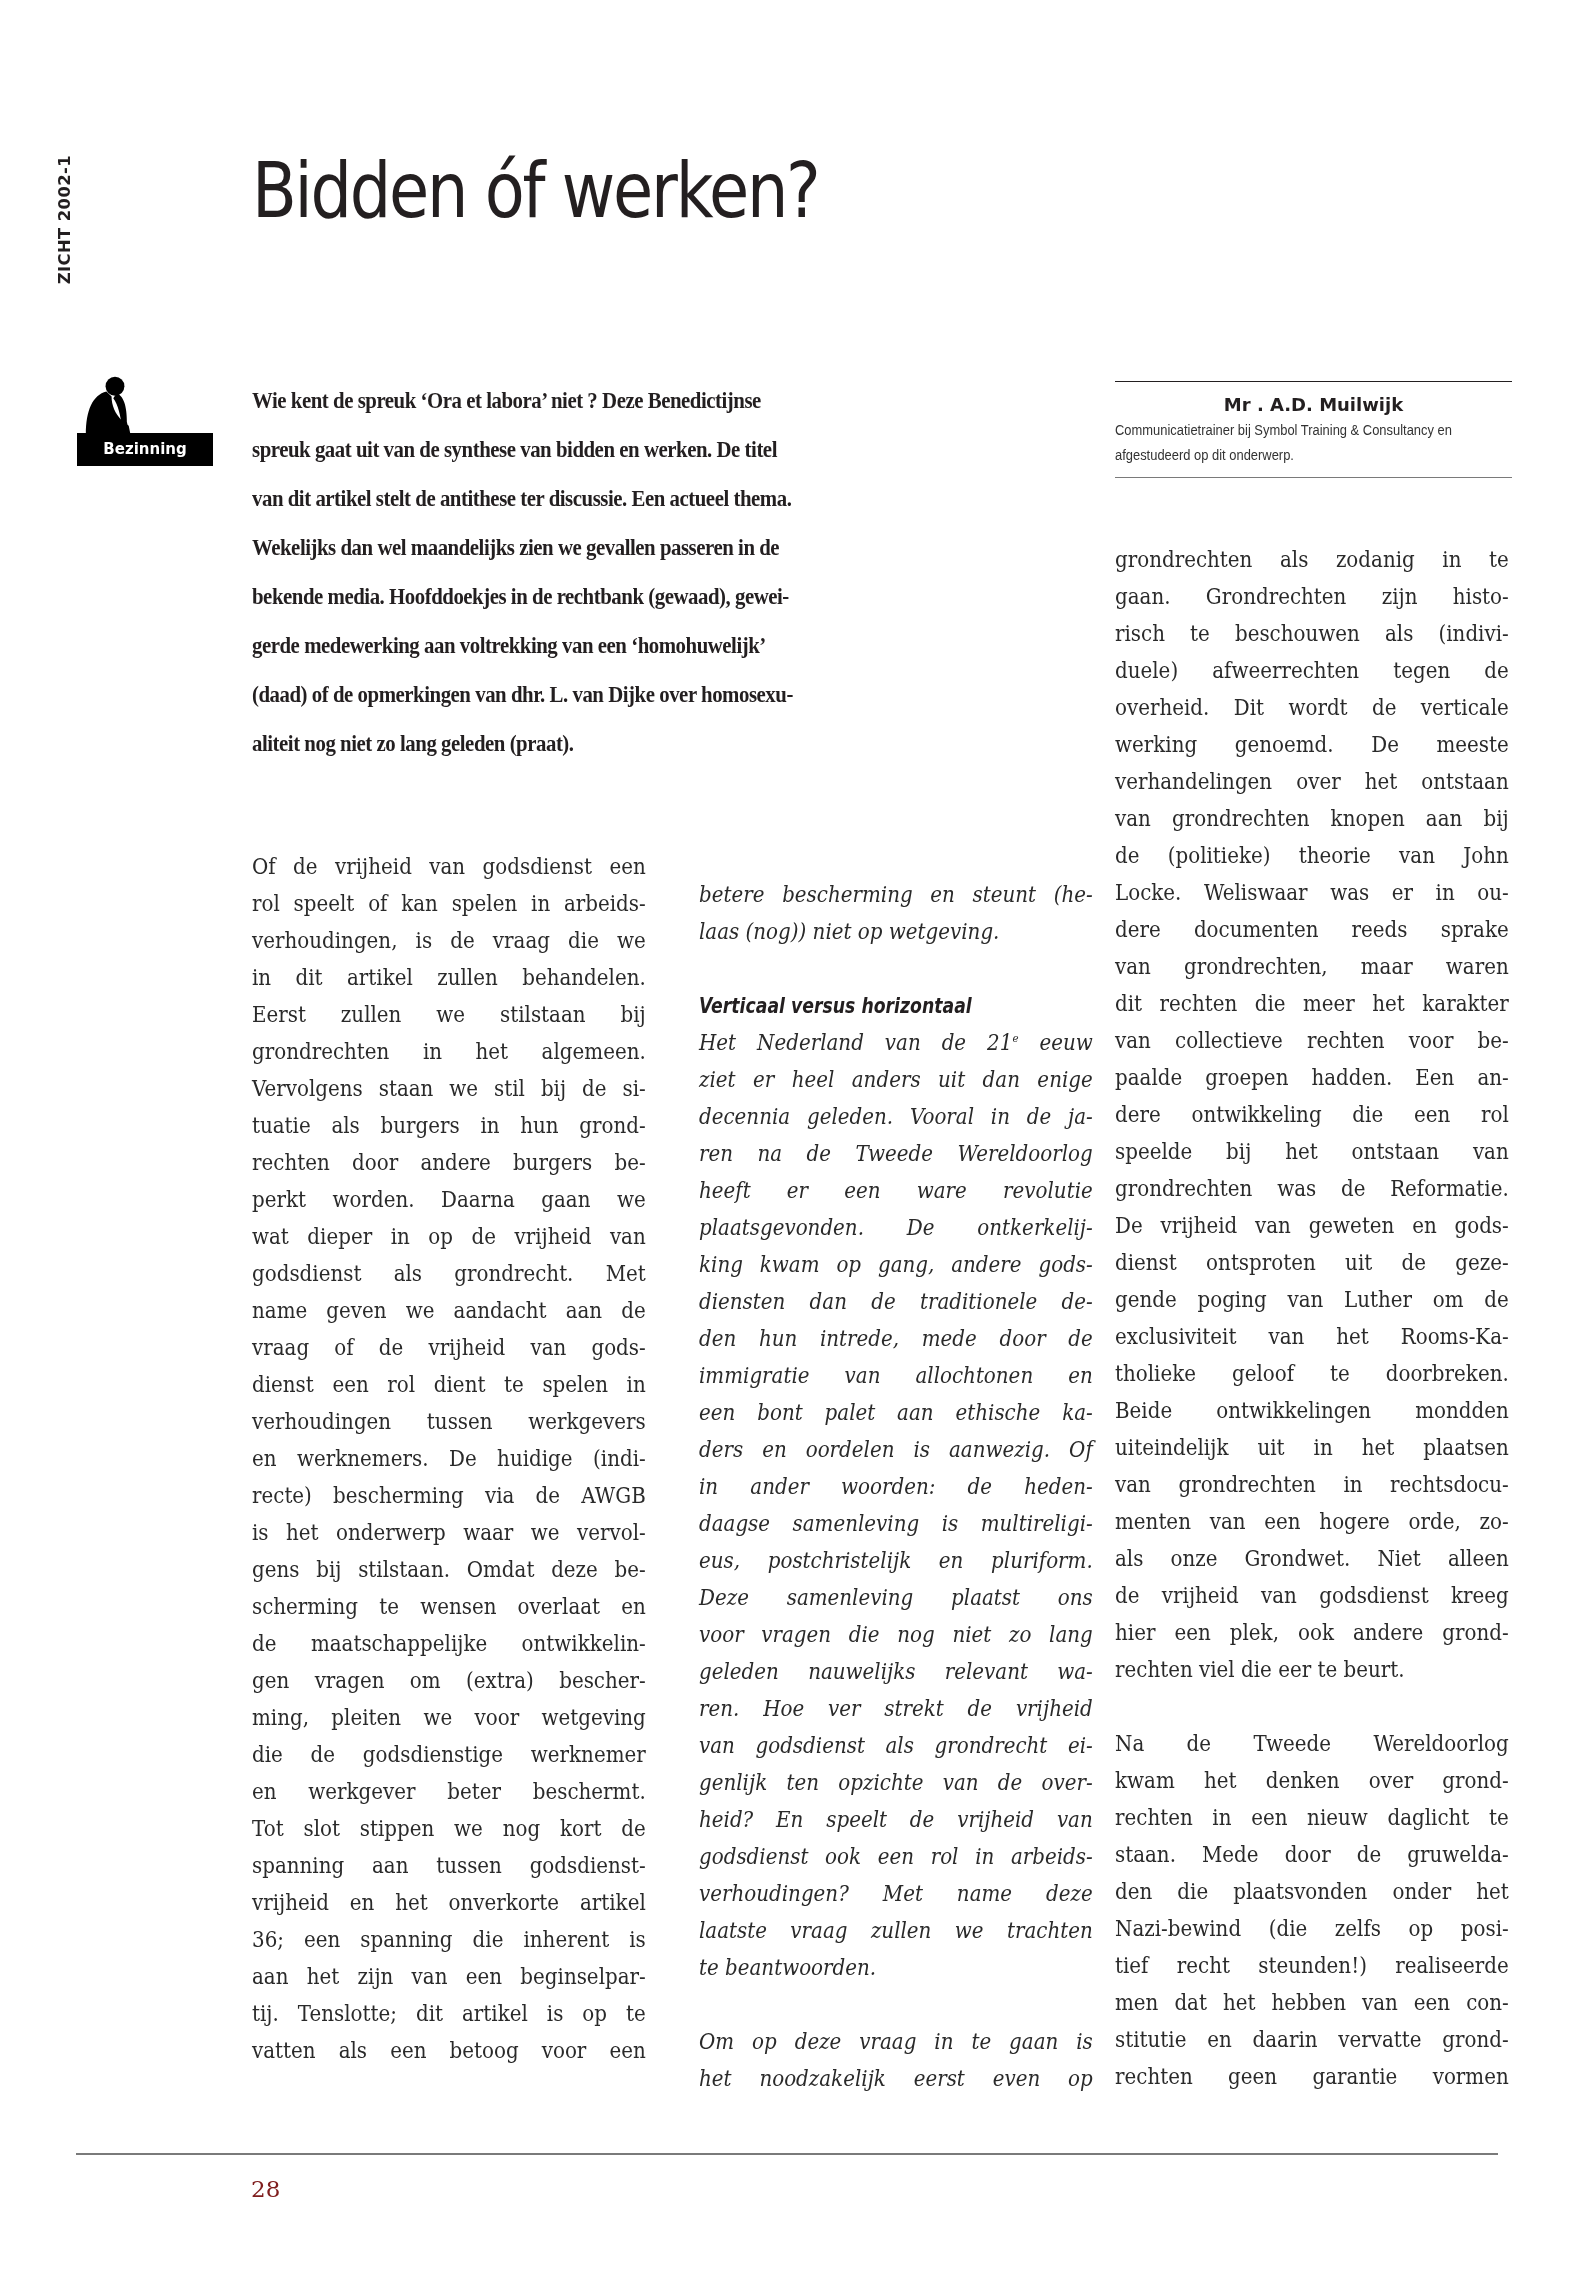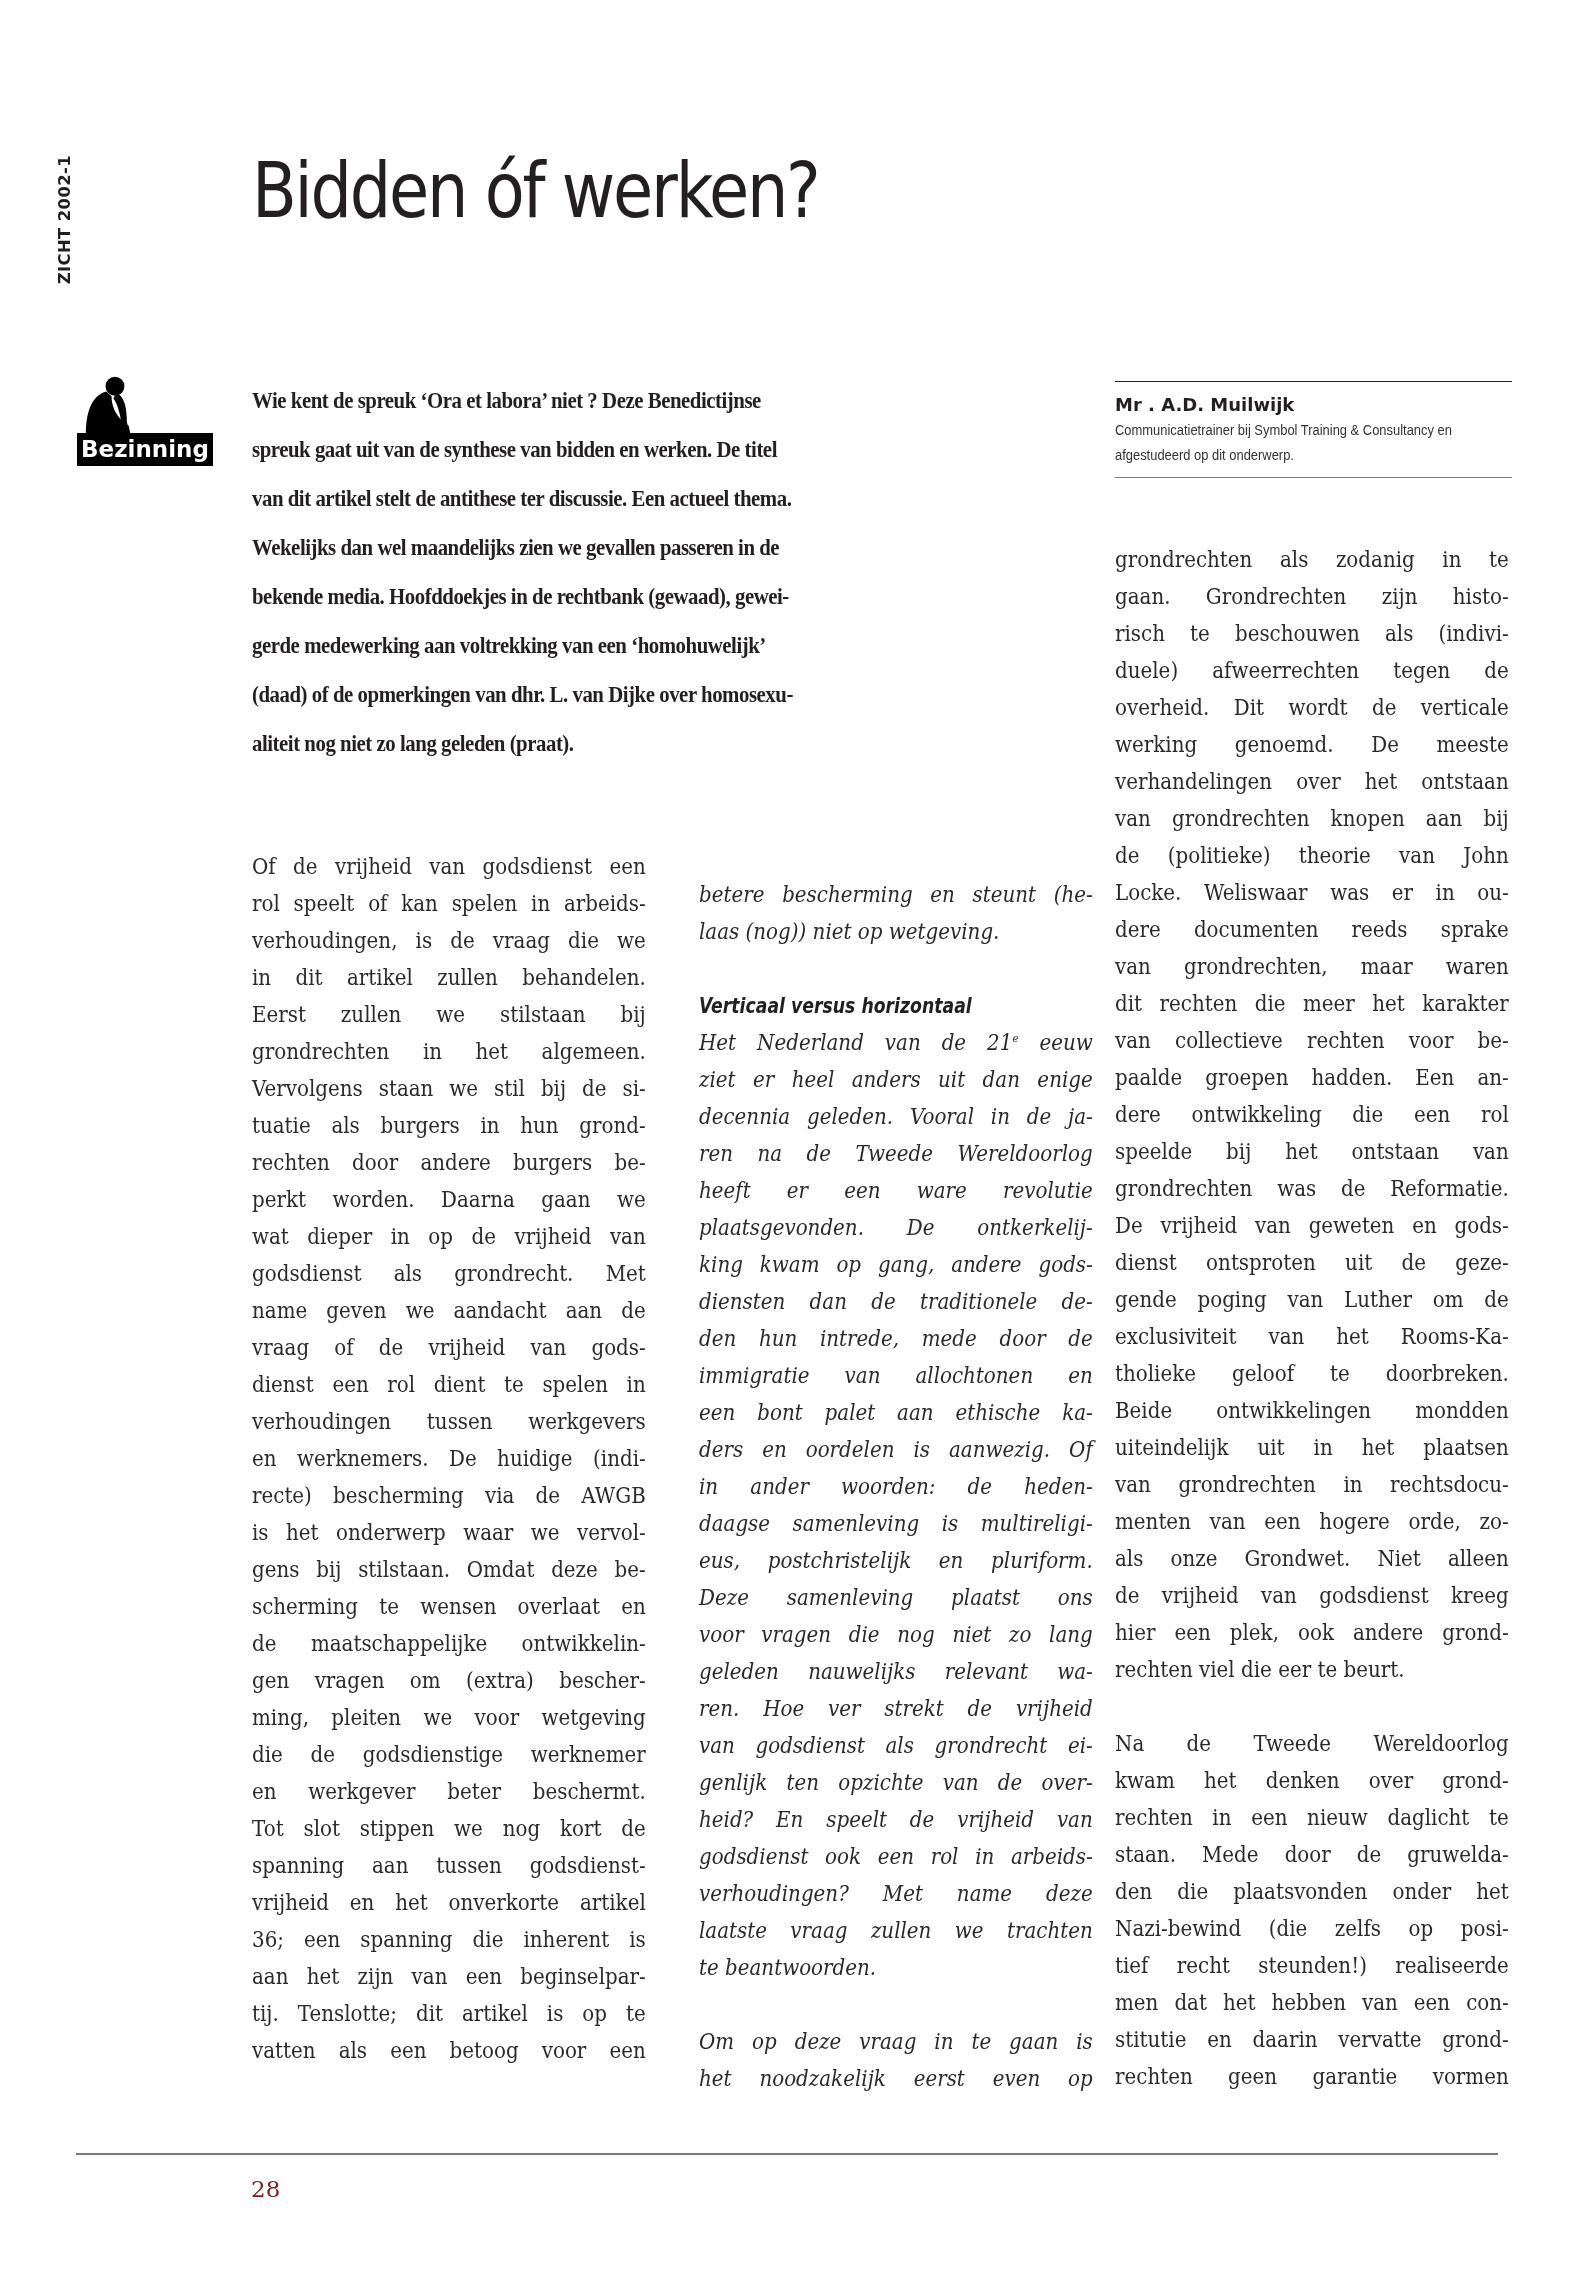--- a/index.html
+++ b/index.html
@@ -21,35 +21,35 @@
     font-size: 76px; line-height: 86px; letter-spacing: -2.6px;
     transform: scaleX(0.86); transform-origin: left top;
     white-space: nowrap;
   }
   .section-badge { position: absolute; left: 77px; top: 376px; width: 136px; height: 90px; }
   .section-badge svg { position: absolute; left: 0; top: 0; }
   .badge-label {
     position: absolute; left: 0; top: 57px; width: 136px; height: 33px;
     background: #000; color: #fff;
     font-family: "DejaVu Sans", sans-serif; font-weight: bold;
-    font-size: 23px; line-height: 33px; text-align: center;
+    font-size: 15px; line-height: 33px; text-align: center;
   }
   .lead {
     position: absolute; left: 252px; top: 376px; width: 828px;
     font-family: Liberation Serif, serif; font-weight: bold;
     font-size: 22.4px; line-height: 49px; letter-spacing: -0.5px;
   }
   .lead .ln { display: block; white-space: nowrap; transform: scaleX(0.93); transform-origin: left top; }
   .author-box {
     position: absolute; left: 1115px; top: 381px; width: 397px;
     border-top: 1.7px solid #231f20; border-bottom: 1.7px solid #7a7a7a;
     padding: 10.4px 0 8.6px 0;
   }
   .author-name {
-    font-family: "DejaVu Sans", sans-serif; font-weight: bold; font-size: 18px; line-height: 26px;
+    font-family: "DejaVu Sans", sans-serif; font-weight: bold; font-size: 18px; line-height: 26px; text-align: center;
   }
   .author-bio {
     font-family: "Liberation Sans", sans-serif; font-size: 14.7px; line-height: 25px; color: #333;
     transform: scaleX(0.88); transform-origin: left top; width: 449px;
   }
   .col {
     position: absolute; width: 394px;
     font-family: "DejaVu Serif", serif; font-size: 21.6px; line-height: 37px;
     color: #2a2a2a;
   }

